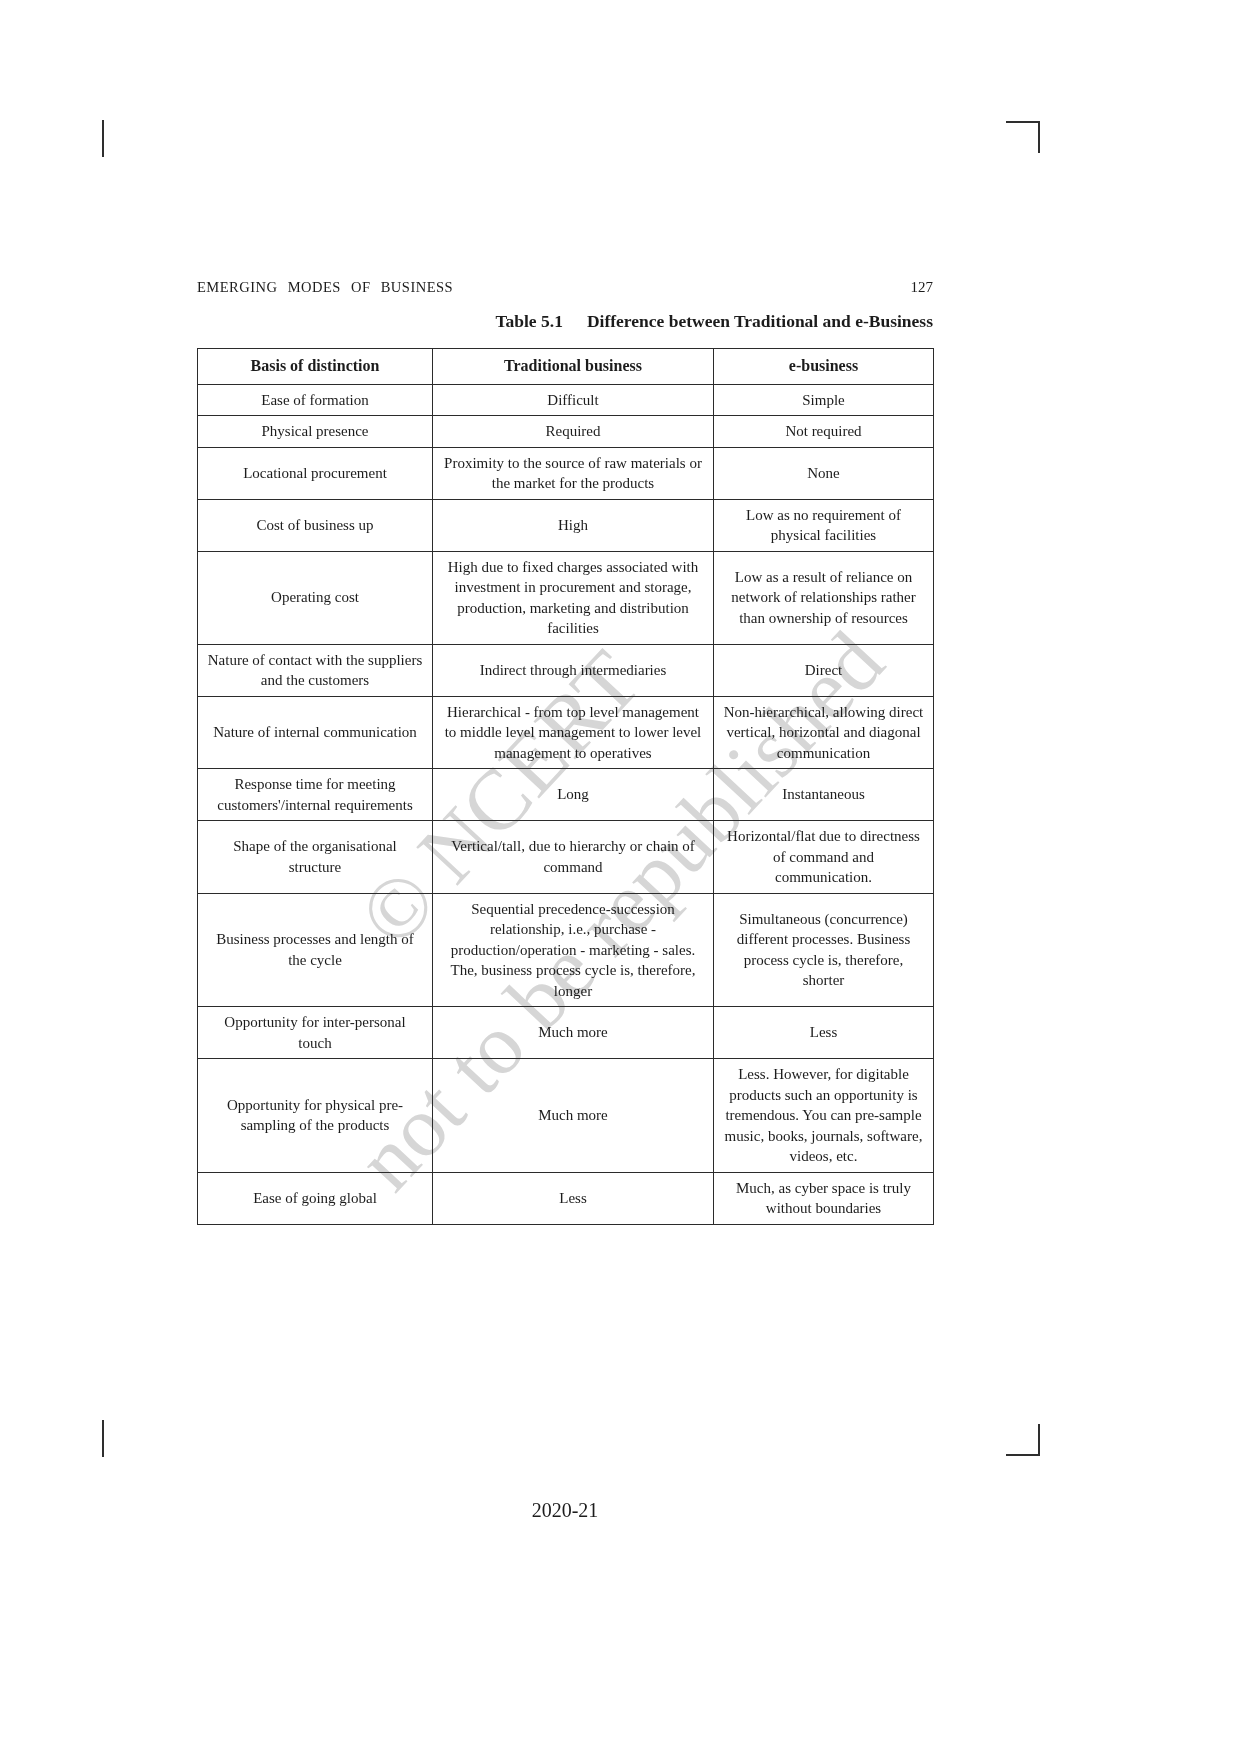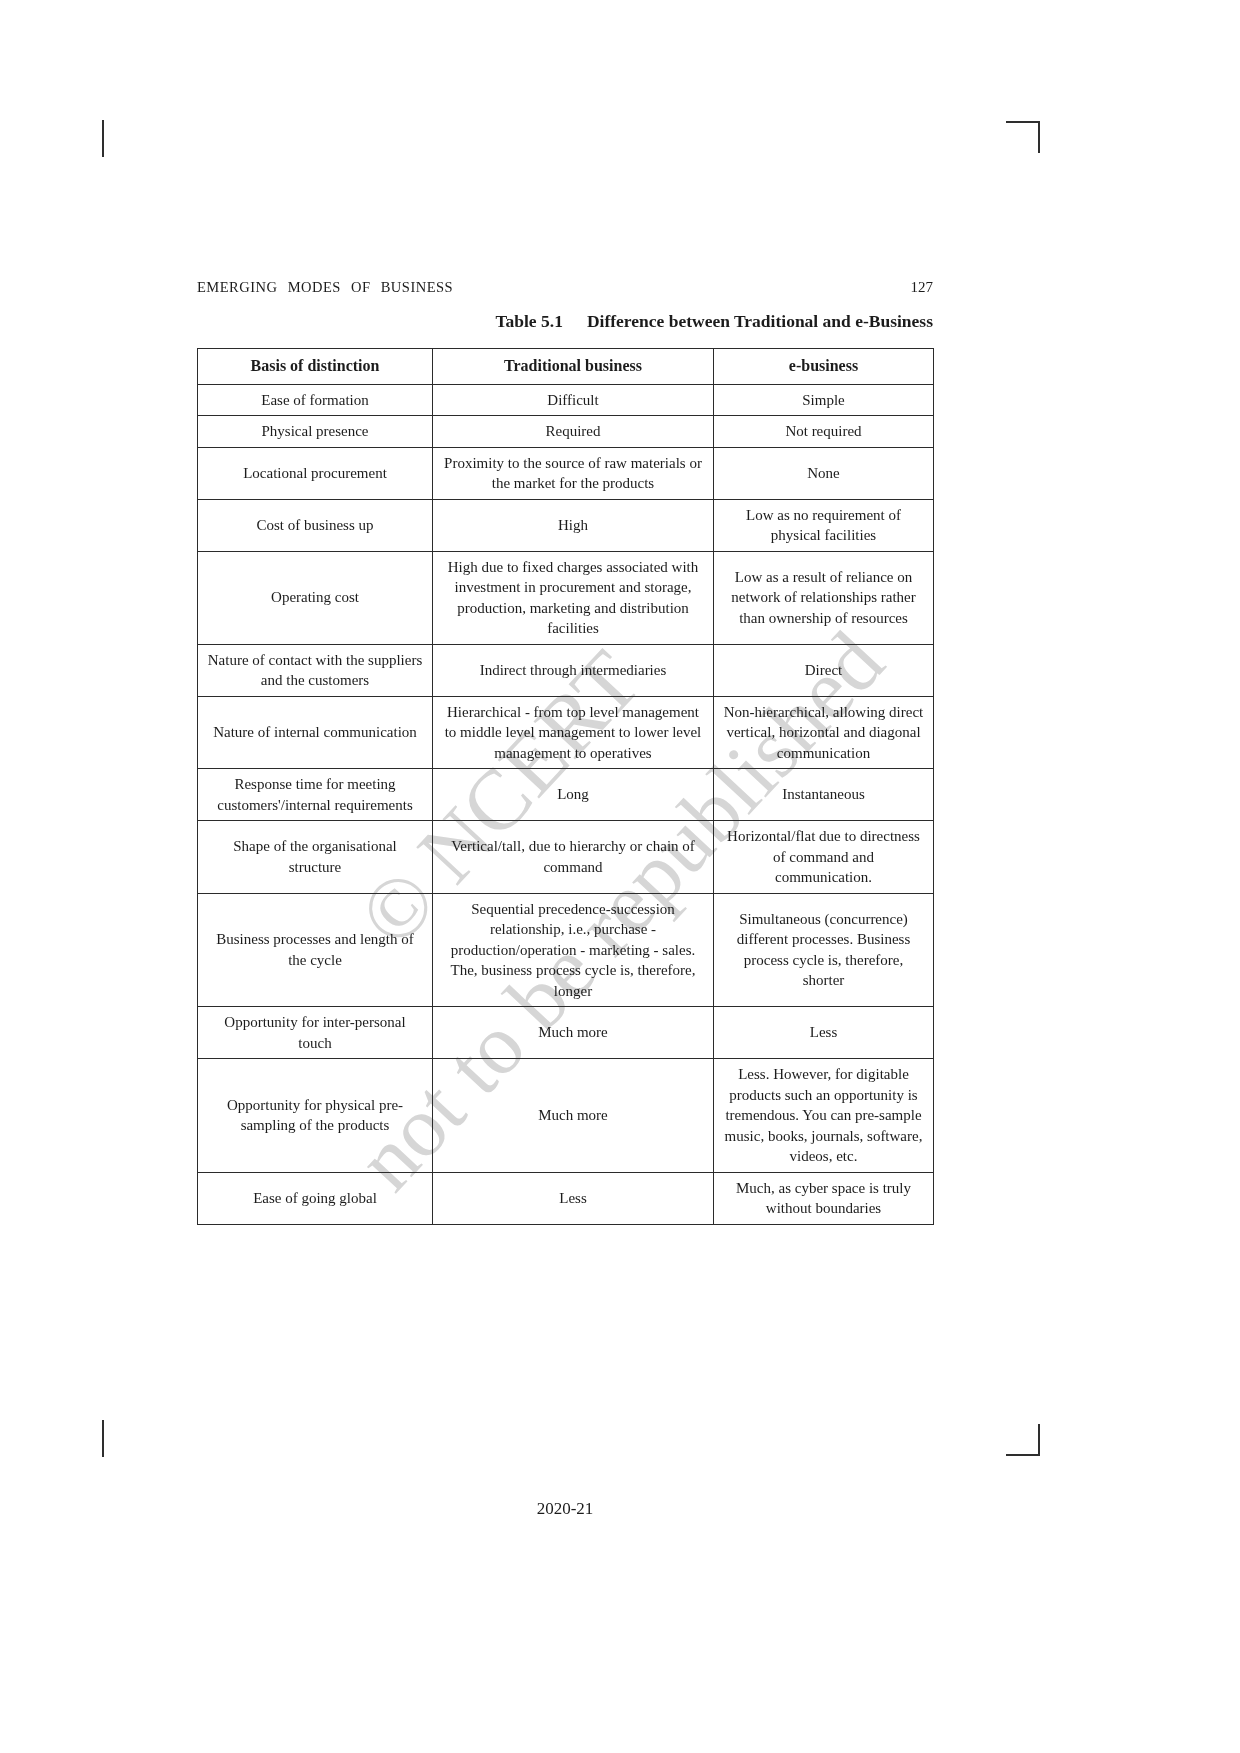--- a/index.html
+++ b/index.html
@@ -87,21 +87,21 @@
     font-size: 16px;
     padding: 7px 9px;
   }
 
   .footer {
     position: absolute;
     left: 185px;
     top: 1499px;
     width: 736px;
     text-align: center;
-    font-size: 17px;
+    font-size: 20px;
   }
 </style>
 </head>
 <body>
 
 <div class="page">
 
   <div class="mark mark-tl"></div>
   <div class="mark mark-tr"></div>
   <div class="mark mark-bl"></div>

